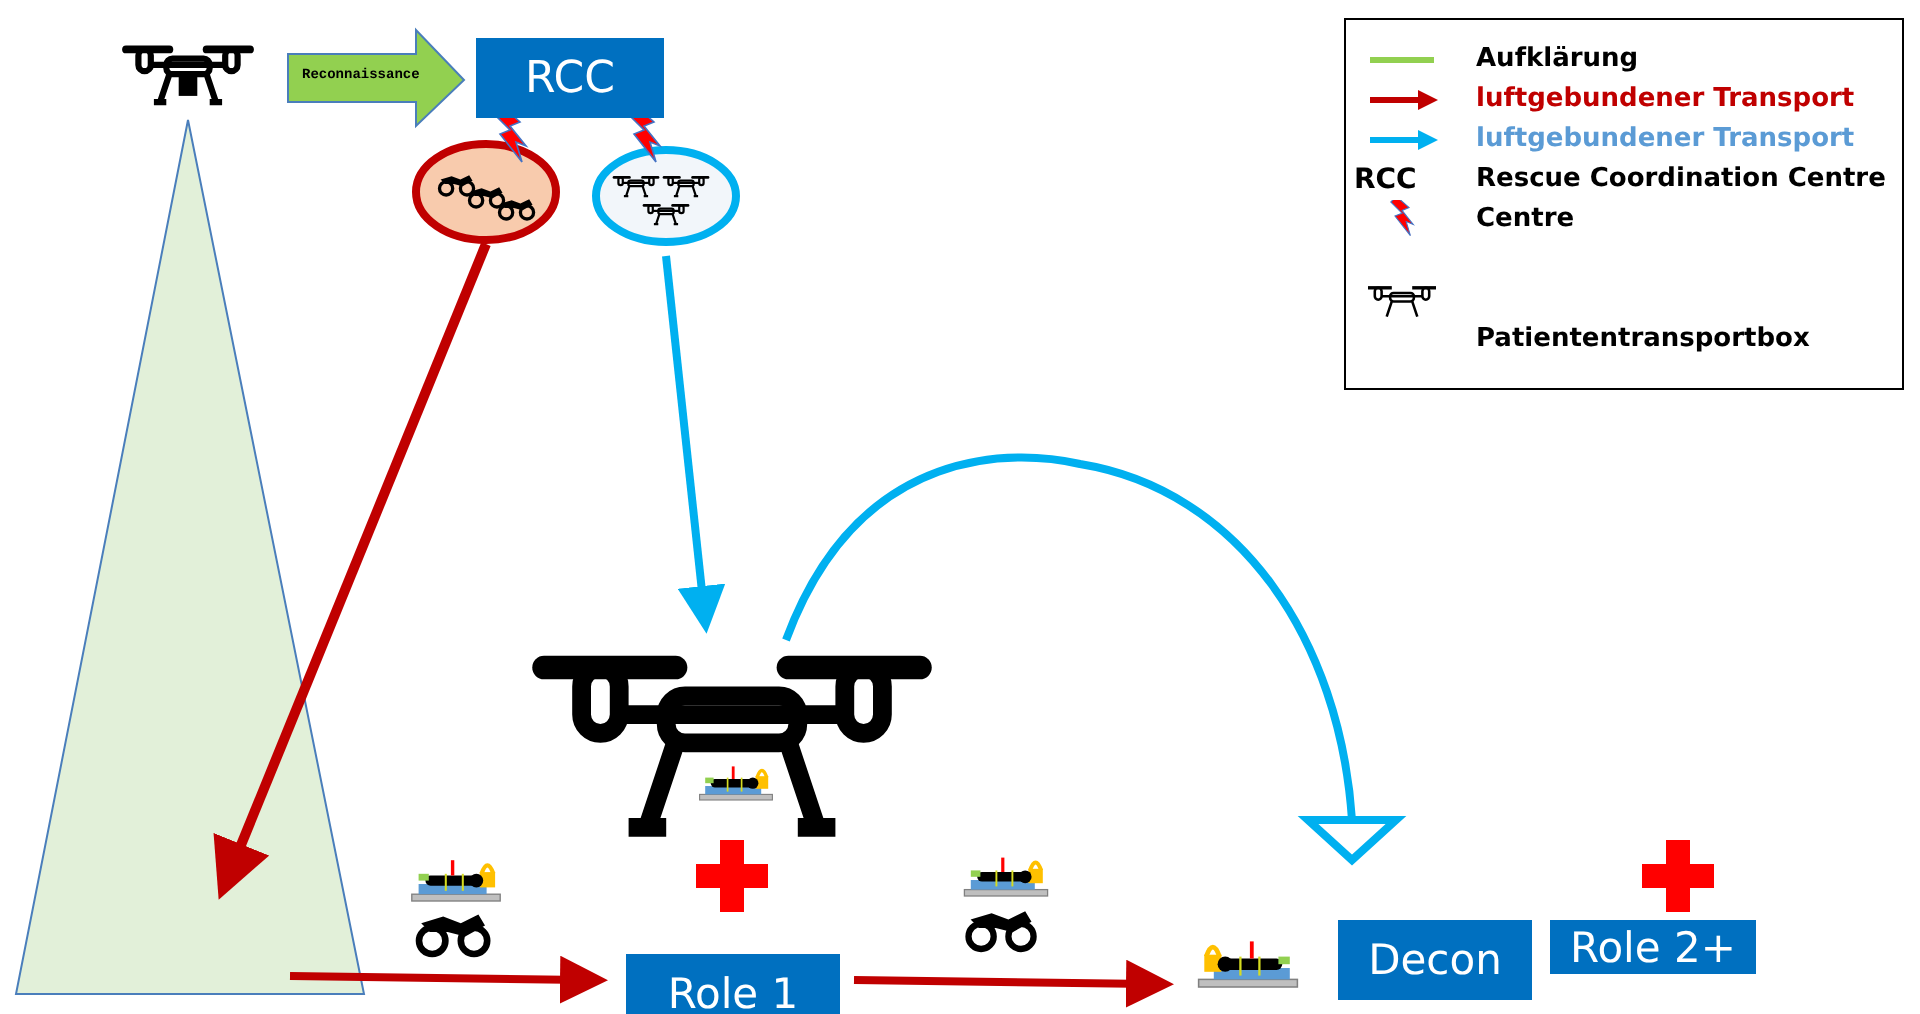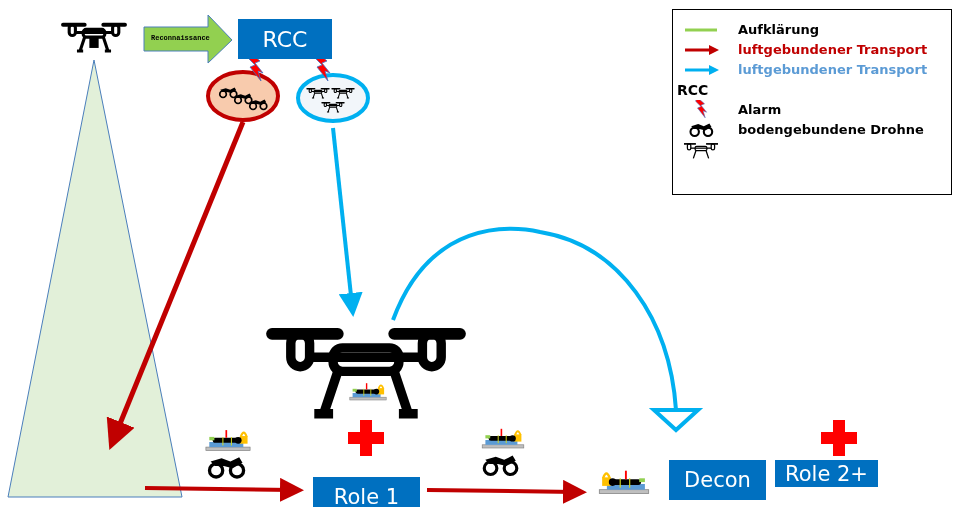--- a/index.html
+++ b/index.html
@@ -184,45 +184,39 @@
   </div>
   <div class="legend-row" style="top:50px;text-align:center;">
     <svg class="legend-sym">
         <line x1="4" y1="10" x2="30" y2="10" stroke="#00B0F0" stroke-width="3"></line>
         <polygon points="28,5 38,10 28,15" fill="#00B0F0"></polygon>
       </svg>
     <span class="legend-text" style="color:#5B9BD5;">luftgebundener Transport</span>
   </div>
   <div class="legend-row" style="top:70px;">
     <span class="legend-sym" style="font-weight:bold; font-size:14px; line-height:20px; font-family:'DejaVu Sans',sans-serif; left:4px;">RCC</span>
+    <span class="legend-text">Rescue Coordination Centre</span>
   </div>
   <div class="legend-row" style="top:90px;">
     <svg class="legend-sym">
         <g transform="translate(20,8) scale(0.7)">
           <path d="M-4,-14 L5,-6 L0,-4 L8,6 L3,4 L6,14 L-5,0 L0,-2 L-8,-10 z" fill="#FF0000" stroke="#4472C4" stroke-width="0.8"></path>
         </g>
       </svg>
-    <span class="legend-text">Alarm</span>
-  </div>
-  <div class="legend-row" style="top:110px;">
-    <svg class="legend-sym">
-        <g transform="translate(20,9) scale(0.7)">
-          <circle cx="-9" cy="4" r="6" fill="none" stroke="#000" stroke-width="3"></circle>
-          <circle cx="10" cy="4" r="6" fill="none" stroke="#000" stroke-width="3"></circle>
-          <path d="M-14,-4 L-4,-7 L4,-4 L12,-8 L15,-3 L6,2 L-2,0 L-10,0 z" fill="#000"></path>
-        </g>
-      </svg>
-    <span class="legend-text">bodengebundene Drohne</span>
+    <span class="legend-text">Centre</span>
   </div>
   <div class="legend-row" style="top:130px;">
     <svg class="legend-sym">
         <g transform="translate(20,9) scale(0.85)">
           <line x1="-20" y1="-6" x2="-6" y2="-6" stroke="#000" stroke-width="2"></line>
           <line x1="6" y1="-6" x2="20" y2="-6" stroke="#000" stroke-width="2"></line>
           <rect x="-16" y="-6" width="4" height="7" rx="2" fill="none" stroke="#000" stroke-width="1.5"></rect>
           <rect x="12" y="-6" width="4" height="7" rx="2" fill="none" stroke="#000" stroke-width="1.5"></rect>
           <line x1="-12" y1="-1" x2="12" y2="-1" stroke="#000" stroke-width="1.5"></line>
           <rect x="-7" y="-3" width="14" height="5" rx="2" fill="none" stroke="#000" stroke-width="1.5"></rect>
           <path d="M-6,2 L-9,11 M6,2 L9,11" stroke="#000" stroke-width="1.5" fill="none"></path>
         </g>
       </svg>
   </div>
+  <div class="legend-row" style="top:150px;">
+    <span class="legend-text">Patiententransportbox</span>
+  </div>
 </div>
 
 </body></html>

